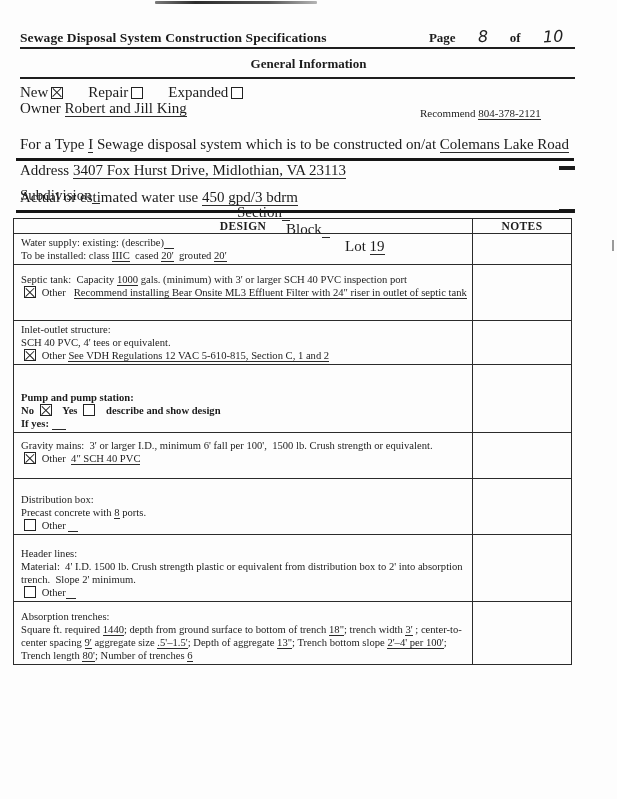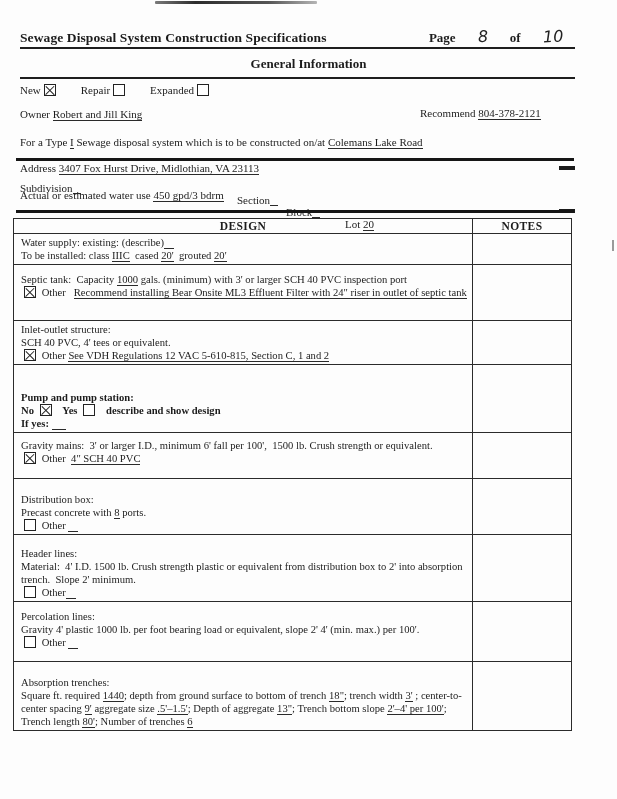--- a/index.html
+++ b/index.html
@@ -24,24 +24,24 @@
   .doc-title { font-size:13.5px; font-weight:bold; letter-spacing:0.1px; }
   .page-field { font-size:13px; font-weight:bold; display:flex; align-items:baseline; gap:22px; padding-right:12px; }
   .handwritten { font-family:"DejaVu Sans", sans-serif; font-weight:normal; font-style:italic;
     font-size:16px; transform:rotate(-3deg); display:inline-block; color:#222; }
   .rule { left:20px; width:555px; height:2px; background:#1e1e1e; }
   .rule-1 { top:47px; } .rule-2 { top:77px; }
   .section-title { left:0; top:56px; width:617px; text-align:center; font-size:13px; font-weight:bold; }
   .thick-rule { left:16px; width:558px; height:3px; background:#161616; }
   .thick-1 { top:158px; } .thick-2 { top:210px; }
 
-  .frow { left:20px; font-size:11px; white-space:pre; }
+  .frow { left:20px; font-size:15px; white-space:pre; }
   .checks-row { top:84px; display:flex; align-items:center; }
   .checks-row .gap { display:inline-block; width:22px; }
-  .owner-row { top:108px; }
+  .owner-row { top:100px; }
   .telephone-field { left:420px; top:107px; font-size:11px; }
   .address-row { top:118px;margin-top:44px; }
   .type-row { top:136px; }
   .subdivision-row { top:170px; width:560px; height:14px; }
   .wateruse-row { top:189px; }
 
   .u { border-bottom:1px solid #2a2a2a; padding-bottom:0px; }
   .blank { display:inline-block; border-bottom:1px solid #2a2a2a; height:11px; vertical-align:bottom; }
 
   .cb { width:12px; height:12px; border:1.3px solid #222; display:inline-block;
@@ -107,21 +107,21 @@
 <div class="abs telephone-field"><span>Recommend </span><span class="u">804-378-2121</span></div>
 <div class="abs frow address-row"><span>Address </span><span class="u">3407 Fox Hurst Drive, Midlothian, VA 23113</span></div>
 <div class="abs frow type-row"><span>For a Type </span><span class="u">I</span><span> Sewage disposal system which is to be constructed on/at </span><span class="u">Colemans Lake Road</span></div>
 
 <div class="abs thick-rule thick-1"></div>
 
 <div class="abs frow subdivision-row">
   <span class="abs" style="left:0;"><span>Subdivision</span><span class="blank" style="width:8px"></span></span>
   <span class="abs" style="left:217px;"><span>Section</span><span class="blank" style="width:8px"></span></span>
   <span class="abs" style="left:266px;"><span>Block</span><span class="blank" style="width:8px"></span></span>
-  <span class="abs" style="left:325px;"><span>Lot </span><span class="u">20</span></span>
+  <span class="abs" style="left:325px;"><span>Lot </span><span class="u">19</span></span>
 </div>
 
 <div class="abs frow wateruse-row"><span>Actual or estimated water use </span><span class="u">450 gpd/3 bdrm</span></div>
 
 <div class="abs thick-rule thick-2"></div>
 
 <table id="design-table">
   <colgroup>
       <col class="design-col">
       <col class="notes-col">
@@ -181,27 +181,19 @@
       <tr>
         <td class="design-cell">
           <div class="line"><span>Header lines:</span></div>
           <div class="line"><span>Material:  4' I.D. 1500 lb. Crush strength plastic or equivalent from distribution box to 2' into absorption trench.  Slope 2' minimum.</span></div>
           <div class="line"><span class="cb"></span><span> Other</span><span class="blank" style="width: 10px;"></span></div>
         </td>
         <td class="notes-cell"></td>
       </tr>
       <tr>
         <td class="design-cell">
-          <div class="line"><span>Percolation lines:</span></div>
-          <div class="line"><span>Gravity 4' plastic 1000 lb. per foot bearing load or equivalent, slope 2' 4' (min. max.) per 100'.</span></div>
-          <div class="line"><span class="cb"></span><span> Other </span><span class="blank" style="width: 10px;"></span></div>
-        </td>
-        <td class="notes-cell"></td>
-      </tr>
-      <tr>
-        <td class="design-cell">
           <div class="line"><span>Absorption trenches:</span></div>
           <div class="line"><span>Square ft. required </span><span class="u">1440</span><span>; depth from ground surface to bottom of trench </span><span class="u">18"</span><span>; trench width </span><span class="u">3'</span><span> ; center-to-center spacing </span><span class="u">9'</span><span> aggregate size </span><span class="u">.5'–1.5'</span><span>; Depth of aggregate </span><span class="u">13"</span><span>; Trench bottom slope </span><span class="u">2'–4' per 100'</span><span>; Trench length </span><span class="u">80'</span><span>; Number of trenches </span><span class="u">6</span></div>
         </td>
         <td class="notes-cell"></td>
       </tr>
     </tbody>
 </table>
 
 </body></html>

